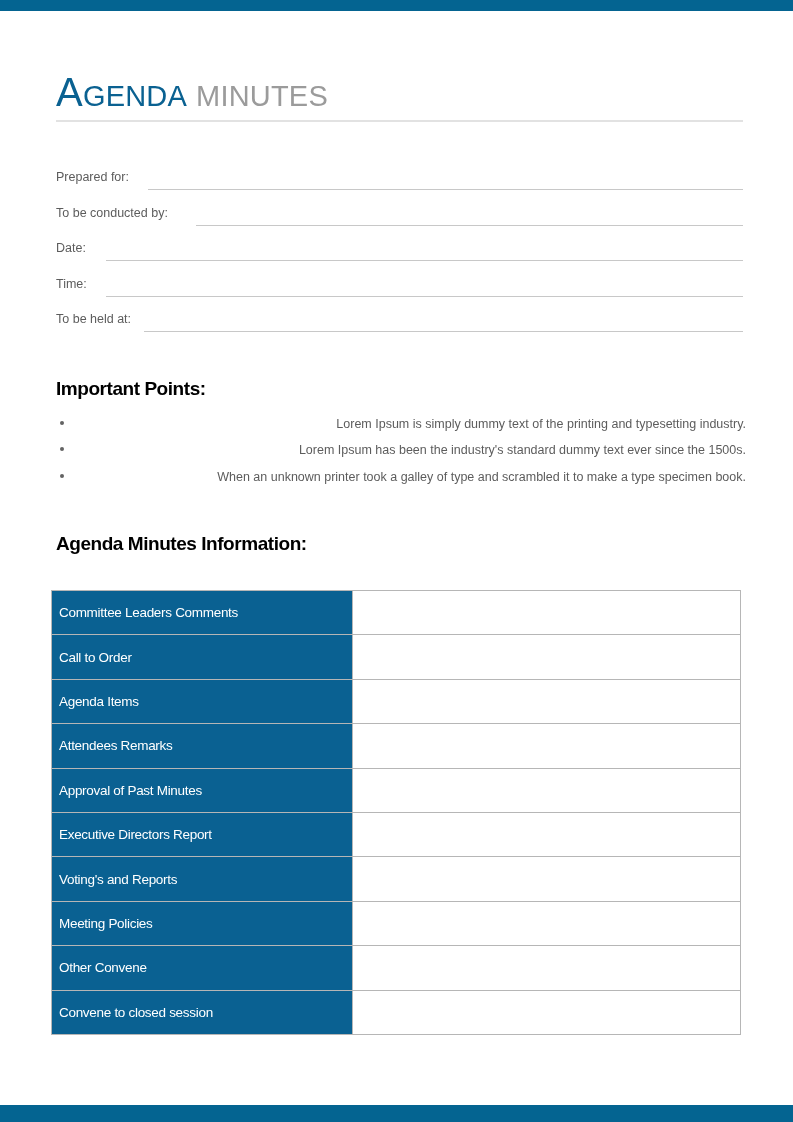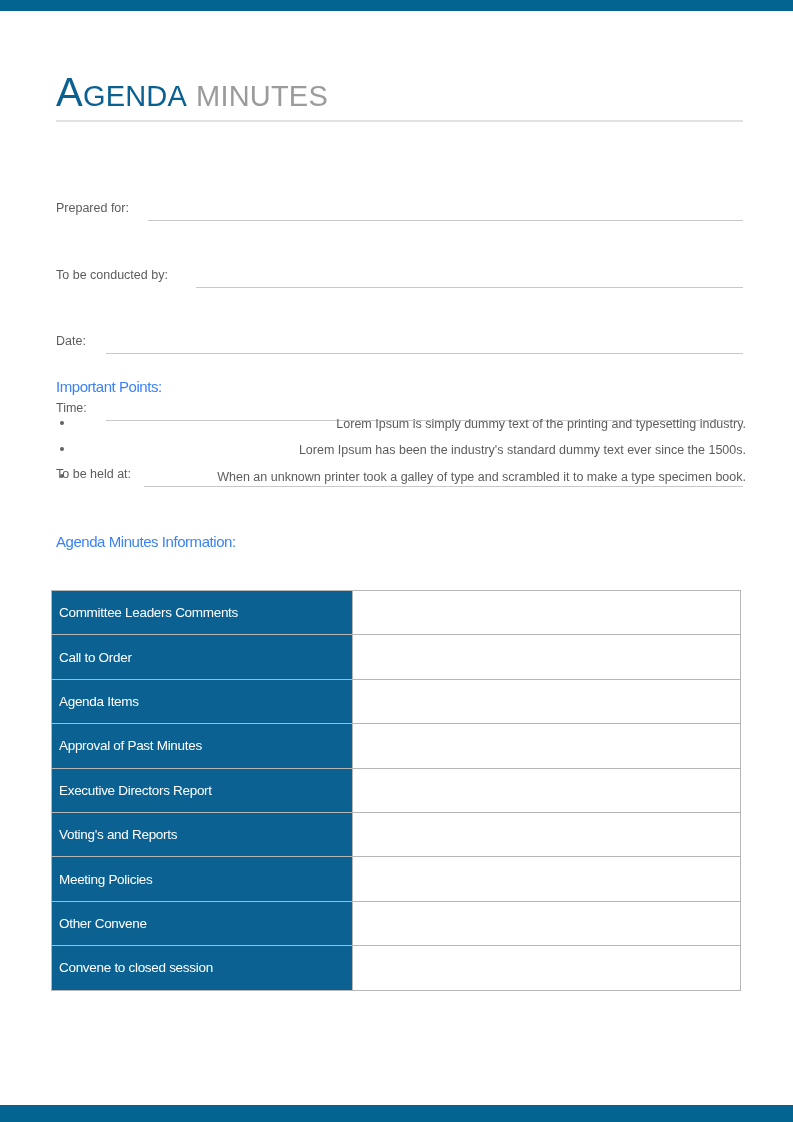--- a/index.html
+++ b/index.html
@@ -80,21 +80,20 @@
   
   .fields {
     position: absolute;
     left: 56px;
     top: 168px;
     width: 687px;
   }
   .field-row {
     position: relative;
     height: 35.5px;
-    margin-top: 31px;
   }
   .field-label {
     position: absolute;
     left: 0;
     top: 2px;
     font-size: 12.5px;
     color: #5c5c5c;
     white-space: nowrap;
   }
   .field-line {
@@ -107,23 +106,23 @@
   .field-row.r1 .field-line { left: 92px; }
   .field-row.r2 .field-line { left: 140px; }
   .field-row.r3 .field-line { left: 50px; }
   .field-row.r4 .field-line { left: 50px; }
   .field-row.r5 .field-line { left: 88px; }
 
   
   .section-heading {
     position: absolute;
     left: 56px;
-    font-size: 15px;
-    font-weight: normal;
-    color: #3b82f6;
+    font-size: 19px;
+    font-weight: bold;
+    color: #000000;
     letter-spacing: -0.45px;
     white-space: nowrap;
   }
   .heading-points { top: 378px; }
   .heading-table  { top: 533px; text-align: right; }
 
   
   .bullets {
     position: absolute;
     left: 56px;
@@ -234,20 +233,24 @@
       </tr>
       <tr>
         <td class="label-cell">Call to Order</td>
         <td class="value-cell"></td>
       </tr>
       <tr>
         <td class="label-cell">Agenda Items</td>
         <td class="value-cell"></td>
       </tr>
       <tr>
+        <td class="label-cell">Attendees Remarks</td>
+        <td class="value-cell"></td>
+      </tr>
+      <tr>
         <td class="label-cell">Approval of Past Minutes</td>
         <td class="value-cell"></td>
       </tr>
       <tr>
         <td class="label-cell">Executive Directors Report</td>
         <td class="value-cell"></td>
       </tr>
       <tr>
         <td class="label-cell">Voting's and Reports</td>
         <td class="value-cell"></td>

